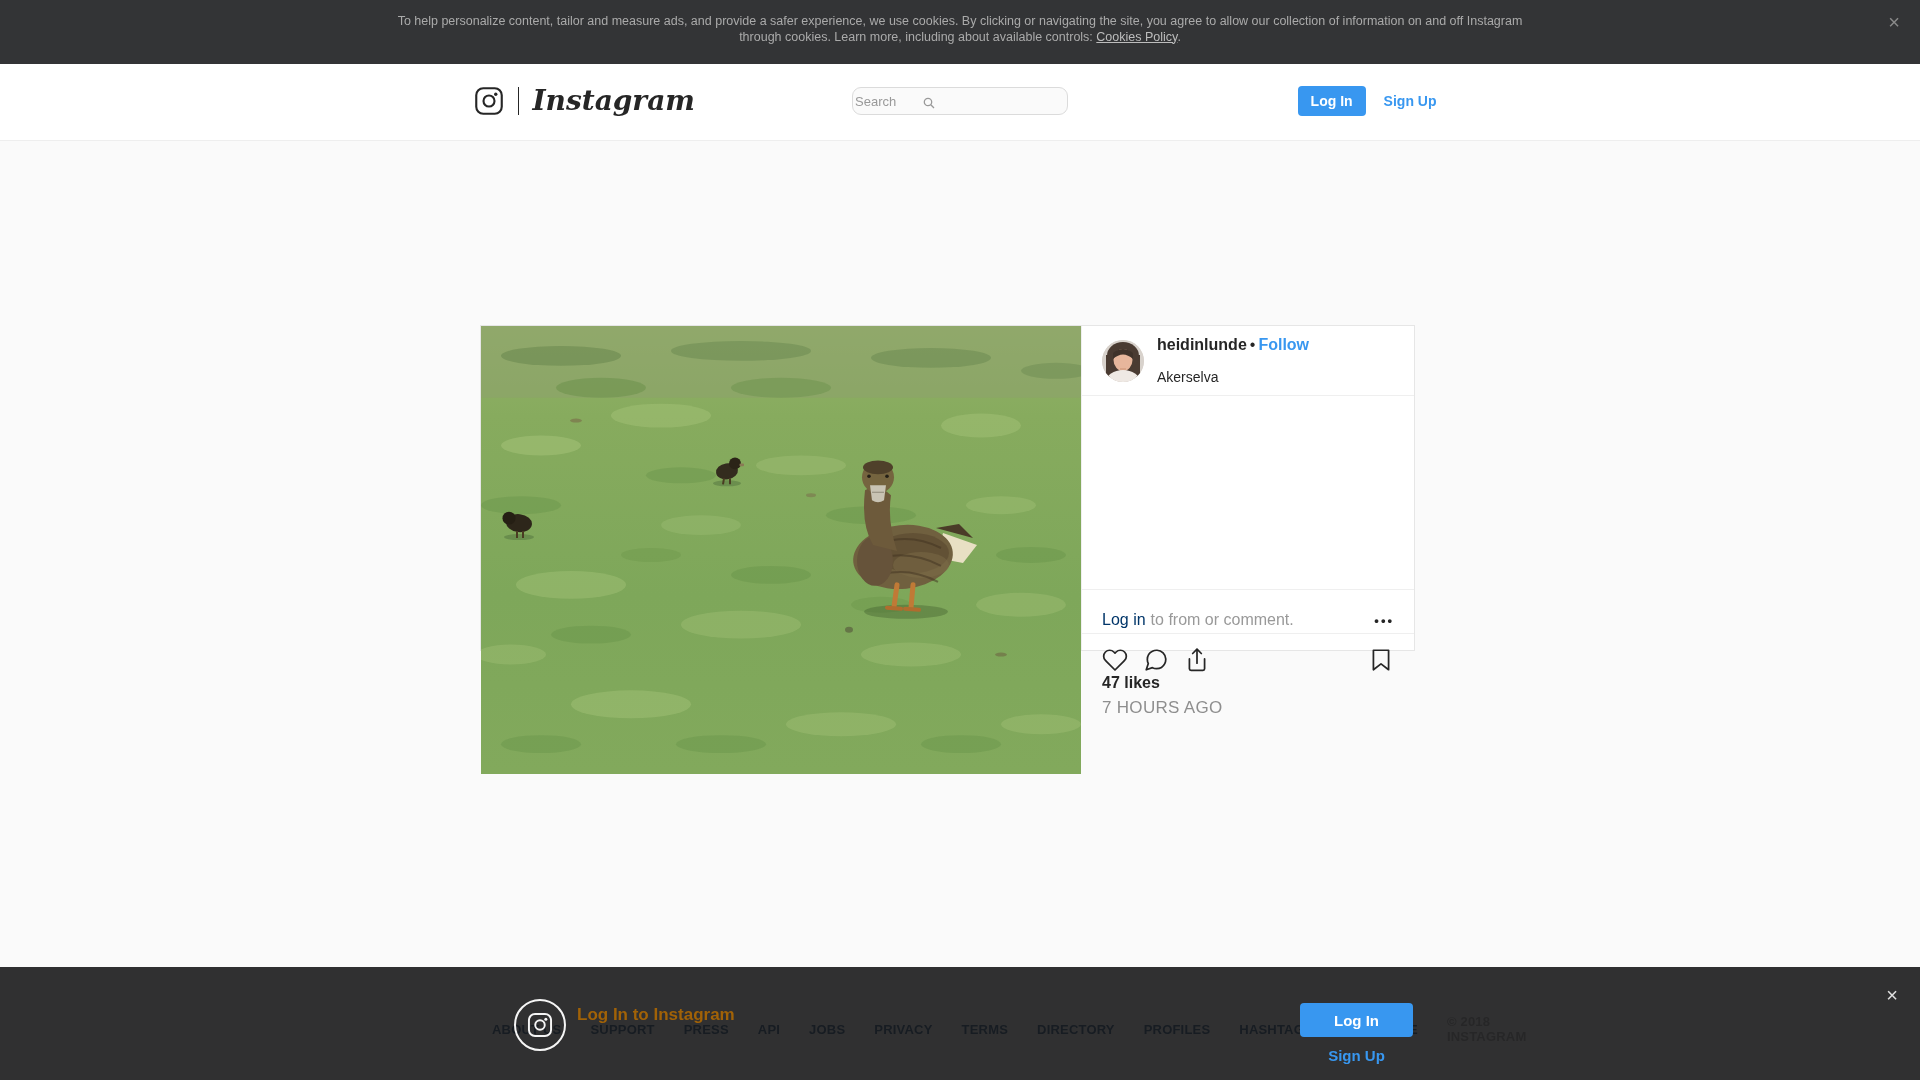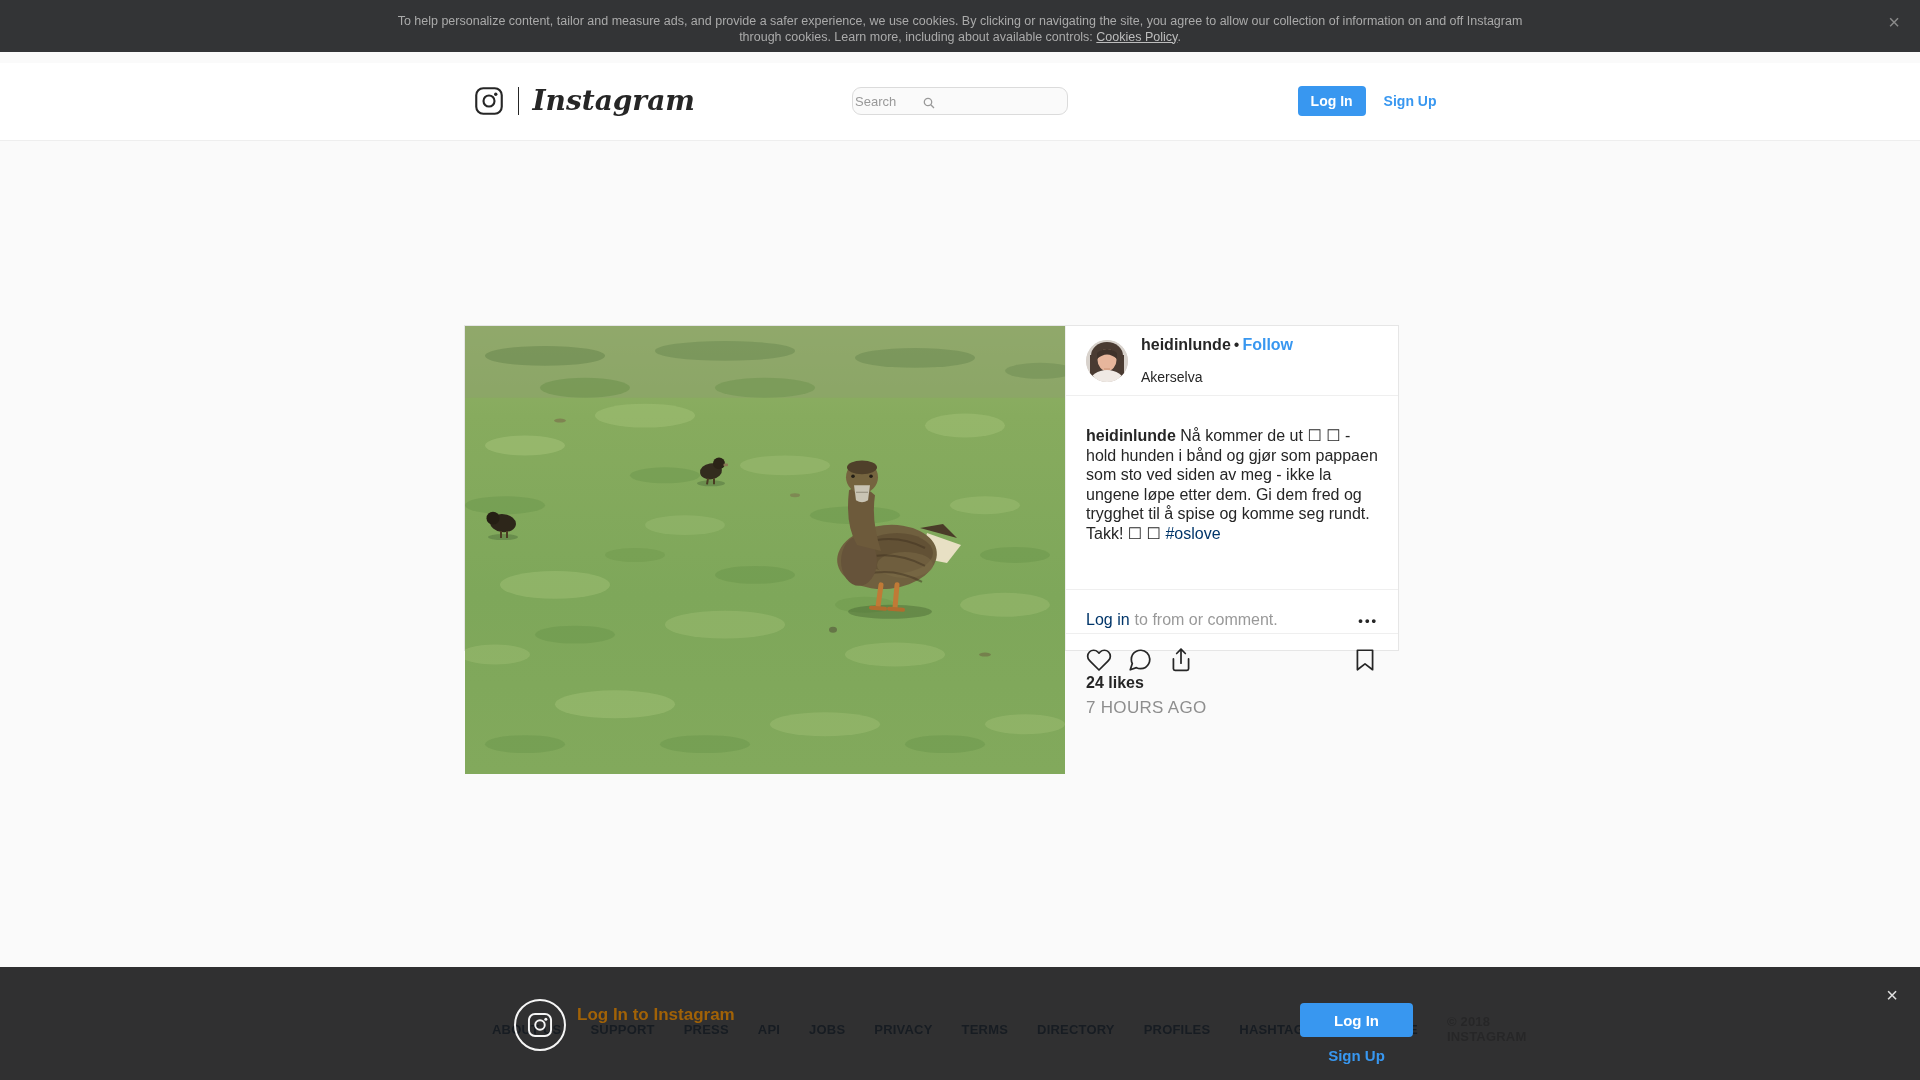--- a/index.html
+++ b/index.html
@@ -4,21 +4,21 @@
 <style>
   html,body{margin:0;padding:0;}
   body{
     width:1920px;height:1080px;position:relative;overflow:hidden;
     background:#fafafa;color:#262626;
     font-family:"Liberation Sans",sans-serif;
   }
   a{text-decoration:none;cursor:pointer;}
 
   
-  .cookie{position:absolute;top:0;left:0;right:0;height:52px;background:#333436;z-index:5;}
+  .cookie{position:absolute;top:0;left:0;right:0;height:64px;background:#333436;z-index:5;}
   .cookie-text{width:1130px;margin:0 auto;padding-top:14px;font-size:12.5px;line-height:15.5px;color:#aaa;text-align:center;}
   .cookie-text a{color:#bdbdbd;text-decoration:underline;}
   .cookie-close{position:absolute;right:16px;top:8px;font-size:20px;line-height:20px;color:#8a8a8a;cursor:pointer;padding:4px;}
 
   
   .header{position:absolute;top:63px;left:0;right:0;height:77px;background:#fff;border-bottom:1px solid #eee;}
   .header-inner{position:relative;width:953px;margin:0 auto;height:100%;}
   .brand{position:absolute;left:-10px;top:22px;display:flex;align-items:center;gap:14px;cursor:pointer;}
   .brand-divider{width:1px;height:28px;background:#262626;}
   .wordmark{font-family:"DejaVu Serif",serif;font-style:italic;font-weight:bold;font-size:28px;color:#262626;line-height:32px;text-align:right;}
@@ -26,21 +26,21 @@
   .search input{width:100%;height:100%;box-sizing:border-box;background:#fafafa;border:1px solid #dbdbdb;border-radius:9px;
     text-align:left;font-size:13px;color:#262626;outline:none;font-family:"Liberation Sans",sans-serif;}
   .search input::placeholder{color:#999;}
   .search-icon{position:absolute;left:calc(50% - 37px);top:8px;pointer-events:none;}
   .header-actions{position:absolute;right:0;top:23px;display:flex;align-items:center;gap:18px;}
   .btn-blue{background:#3897f0;color:#fff;font-weight:bold;font-size:14px;border:none;border-radius:4px;
     padding:7px 13px;cursor:pointer;font-family:"Liberation Sans",sans-serif;}
   .link-blue{color:#3897f0;font-weight:bold;font-size:14px;}
 
   
-  .post{position:absolute;left:464px;top:325px;width:935px;height:326px;background:#fff;
+  .post{position:absolute;left:480px;top:325px;width:935px;height:326px;background:#fff;
     border:1px solid #e6e6e6;box-sizing:border-box;display:flex;}
   .photo{width:600px;height:448px;flex:none;overflow:hidden;}
   .photo svg{display:block;}
   .panel{flex:1;position:relative;border-left:1px solid #efefef;}
   .panel-header{height:70px;border-bottom:1px solid #efefef;box-sizing:border-box;display:flex;align-items:center;padding:0 20px;gap:13px;}
   .avatar{width:42px;height:42px;border-radius:50%;overflow:hidden;flex:none;cursor:pointer;background:#d8d2cc;}
   .uname-row{font-size:16px;line-height:19px;}
   .username{font-weight:bold;color:#262626;}
   .dot-sep{color:#262626;margin:0 3px;}
   .follow{color:#3897f0;font-weight:bold;}
@@ -224,23 +224,20 @@
         </svg>
       </div>
       <div>
         <div class="uname-row">
           <a class="username">heidinlunde</a><span class="dot-sep">•</span><a class="follow">Follow</a>
         </div>
         <a class="location">Akerselva</a>
       </div>
     </div>
 
-    <div class="caption">
-      <a class="username">heidinlunde</a><span> Nå kommer de ut ☐ ☐  - hold hunden i bånd og gjør som pappaen som sto ved siden av meg - ikke la ungene løpe etter dem. Gi dem fred og trygghet til å spise og komme seg rundt. Takk! ☐ ☐ </span><a class="hashtag">#oslove</a>
-    </div>
 
     <div class="actions">
       <span class="action-icon">
         <svg width="26" height="26" viewBox="0 0 24 24" fill="none" stroke="#262626" stroke-width="1.6" stroke-linejoin="round">
           <path d="M20.84 4.61a5.5 5.5 0 0 0-7.78 0L12 5.67l-1.06-1.06a5.5 5.5 0 0 0-7.78 7.78l1.06 1.06L12 21.23l7.78-7.78 1.06-1.06a5.5 5.5 0 0 0 0-7.78z"></path>
         </svg>
       </span>
       <span class="action-icon">
         <svg width="26" height="26" viewBox="0 0 24 24" fill="none" stroke="#262626" stroke-width="1.6" stroke-linejoin="round">
           <path d="M21 11.5a8.38 8.38 0 0 1-.9 3.8 8.5 8.5 0 0 1-7.6 4.7 8.38 8.38 0 0 1-3.8-.9L3 21l1.9-5.7a8.38 8.38 0 0 1-.9-3.8 8.5 8.5 0 0 1 4.7-7.6 8.38 8.38 0 0 1 3.8-.9h.5a8.48 8.48 0 0 1 8 8v.5z"></path>
@@ -253,21 +250,21 @@
           <line x1="12" y1="2.5" x2="12" y2="15"></line>
         </svg>
       </span>
       <span class="action-icon save-icon-wrap">
         <svg width="26" height="26" viewBox="0 0 24 24" fill="none" stroke="#262626" stroke-width="1.6" stroke-linejoin="round">
           <path d="M19 21 12 15.6 5 21 V3 h14 z"></path>
         </svg>
       </span>
     </div>
 
-    <div class="likes">24 likes</div>
+    <div class="likes">47 likes</div>
     <div class="time">7 HOURS AGO</div>
 
     <div class="comment-row">
       <a class="login-link">Log in</a>
       <span>to from or comment.</span>
       <span class="more">•••</span>
     </div>
   </div>
 </article>
 

